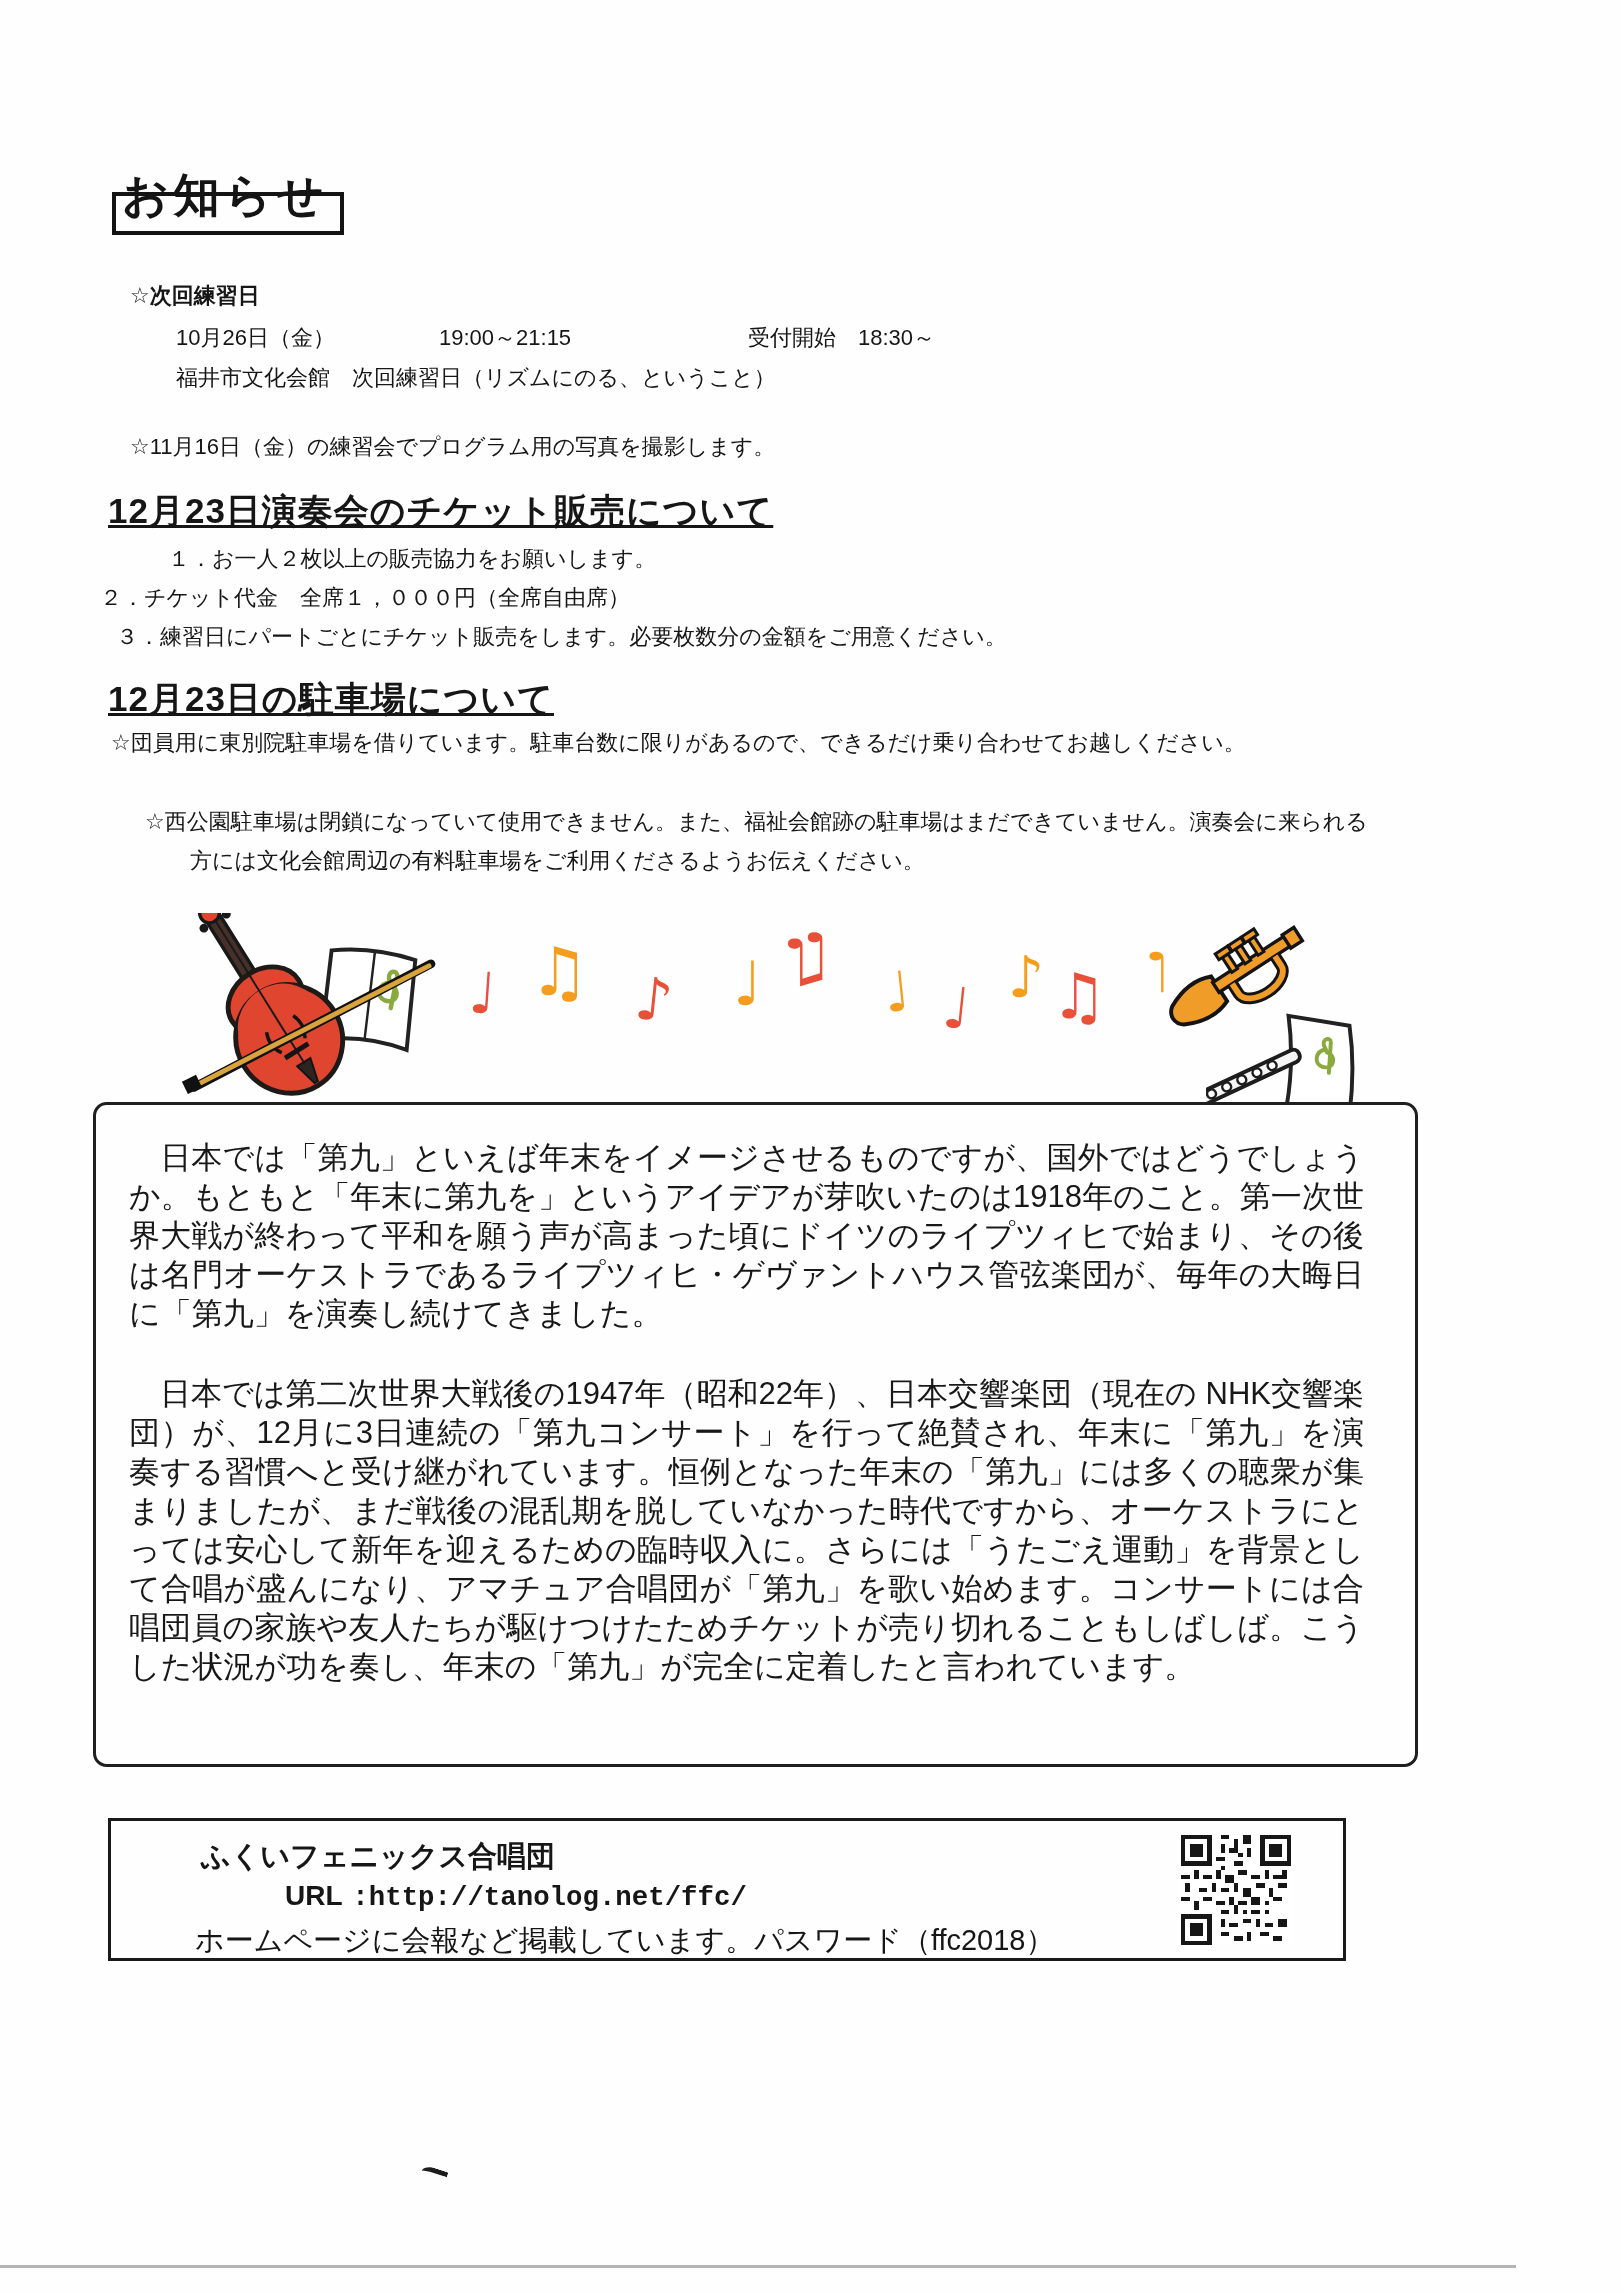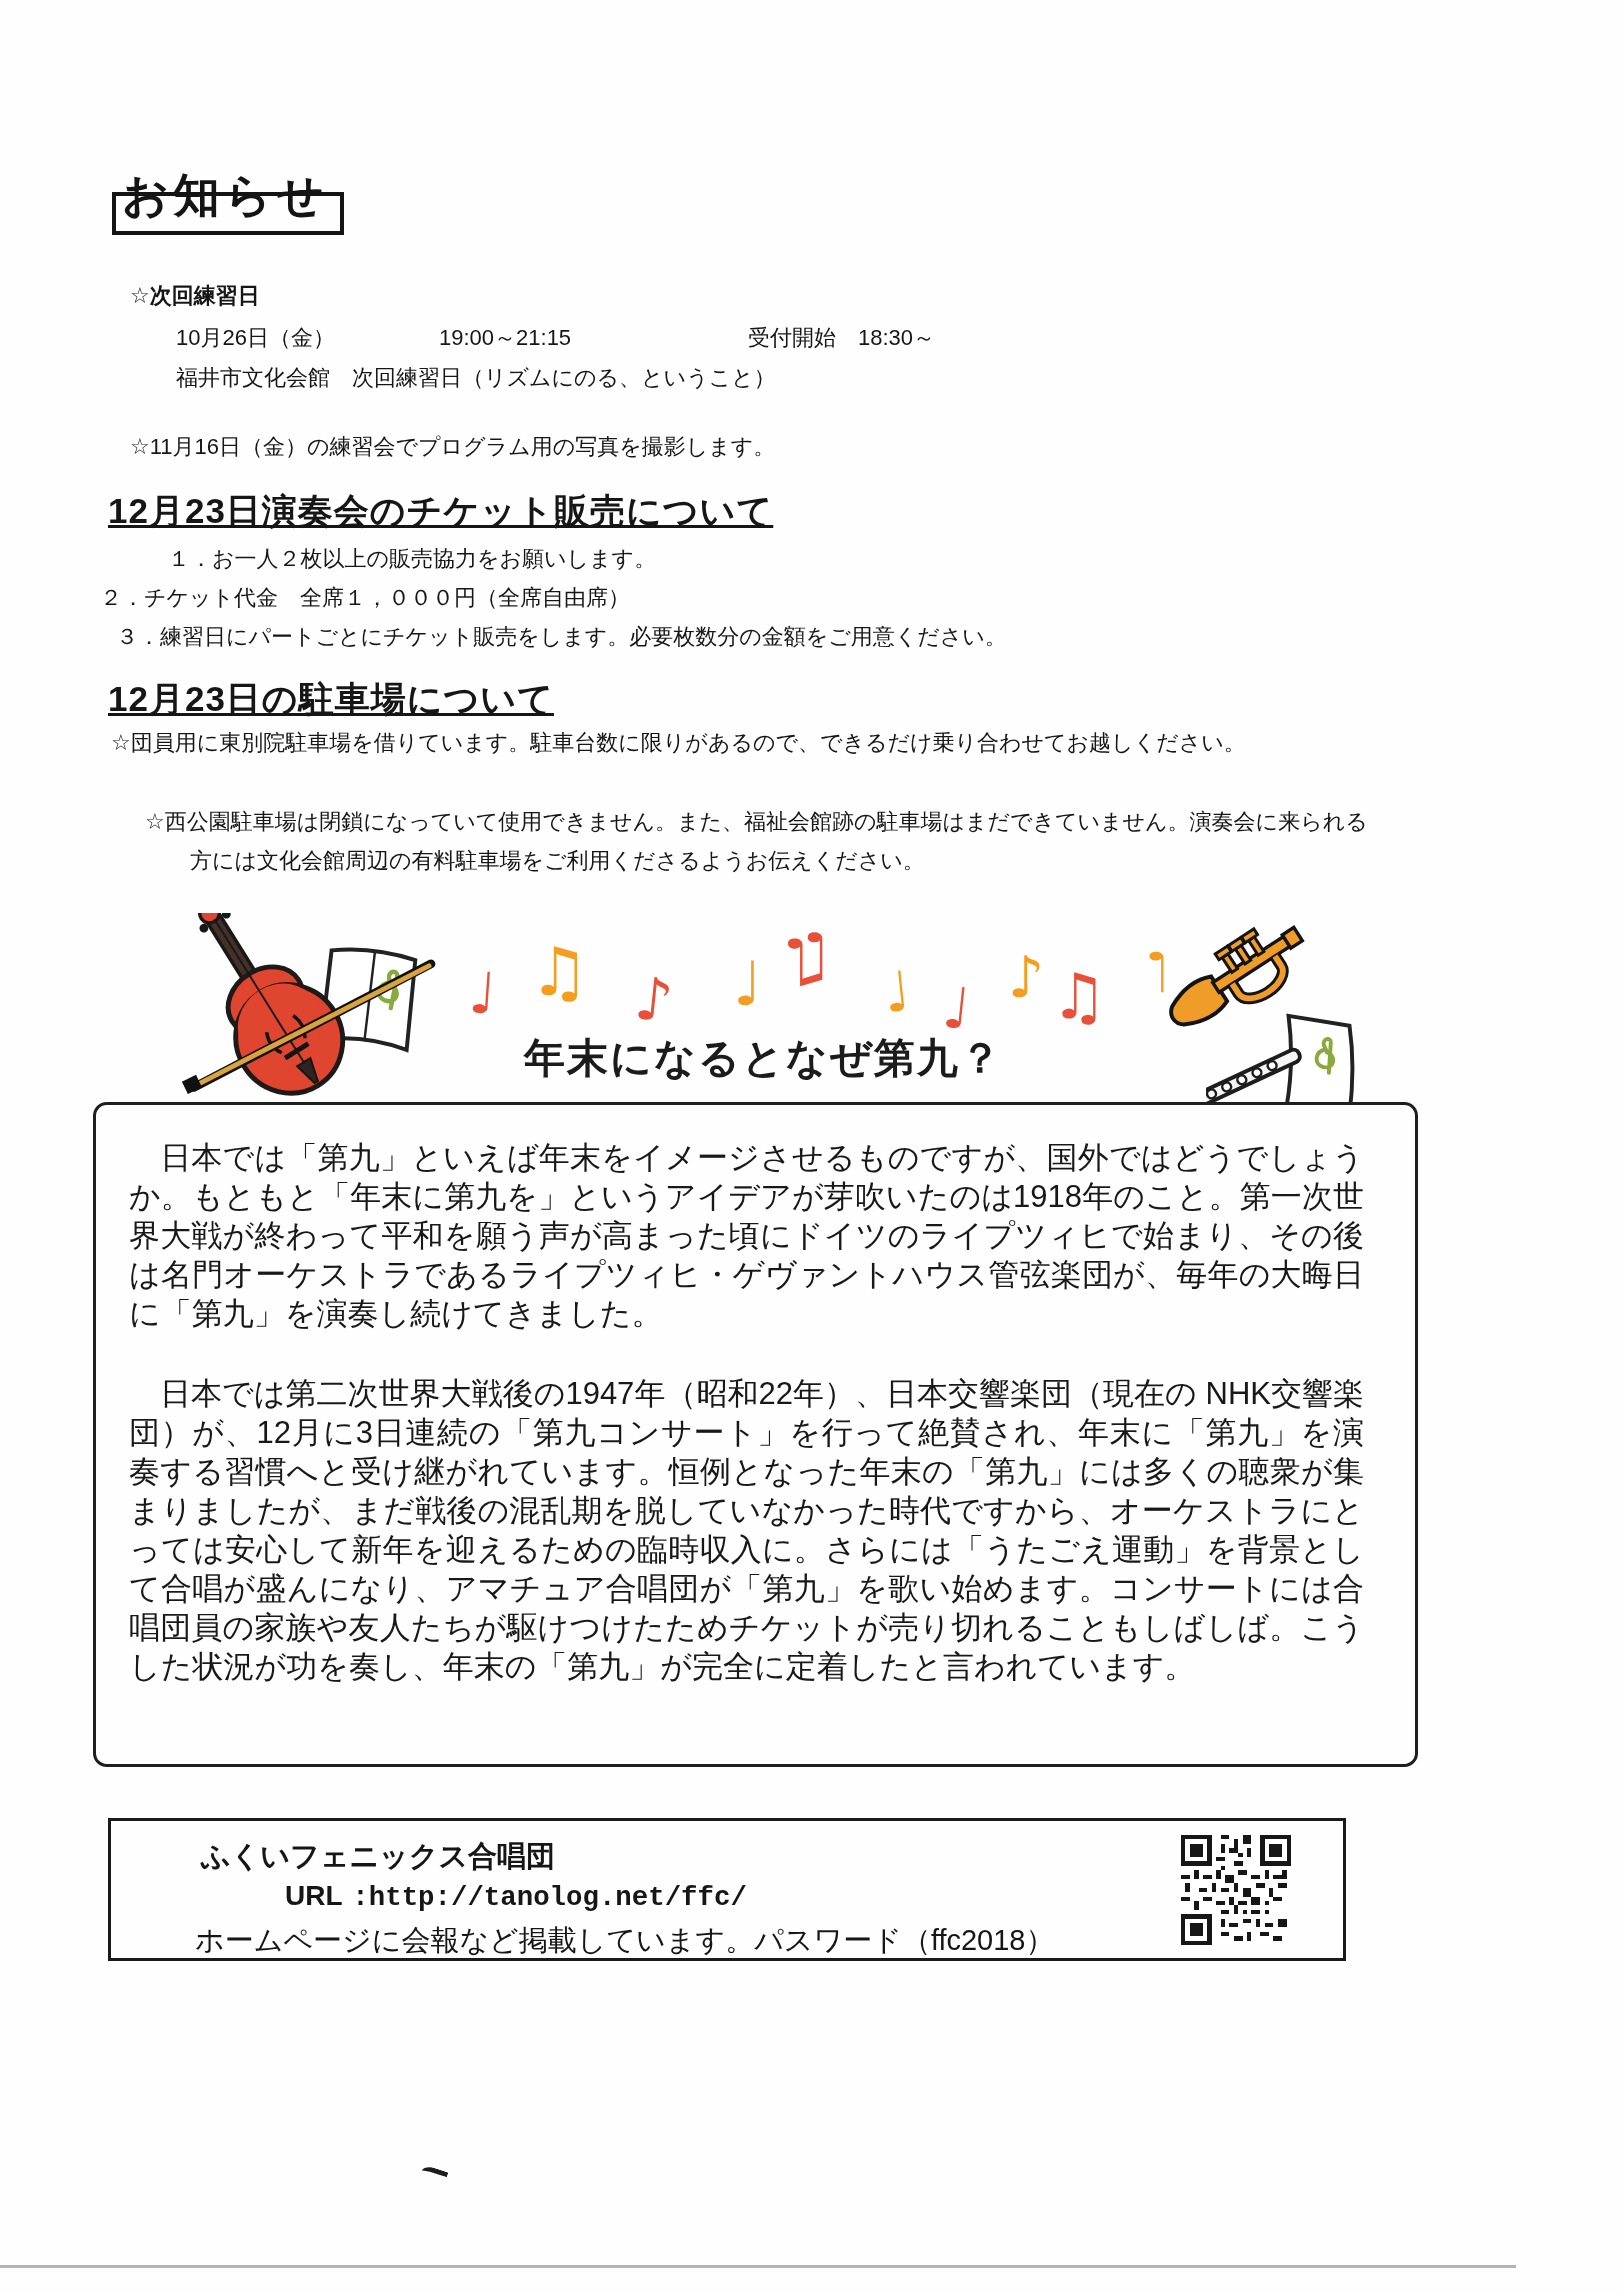--- a/index.html
+++ b/index.html
@@ -152,21 +152,20 @@
       <span class="note" style="left: 635px; top: 970px; font-size: 59px; color: rgb(232, 80, 58); transform: rotate(6deg);">♪</span>
       <span class="note" style="left: 733px; top: 953px; font-size: 61px; color: rgb(244, 157, 30); transform: rotate(0deg);">♩</span>
       <span class="note" style="left: 776px; top: 929px; font-size: 65px; color: rgb(232, 80, 58); transform: rotate(0deg) scaleY(-1);">♫</span>
       <span class="note" style="left: 884px; top: 965px; font-size: 55px; color: rgb(244, 157, 30); transform: rotate(-6deg);">♩</span>
       <span class="note" style="left: 943px; top: 980px; font-size: 57px; color: rgb(232, 80, 58); transform: rotate(6deg);">♩</span>
       <span class="note" style="left: 1008px; top: 949px; font-size: 57px; color: rgb(244, 157, 30); transform: rotate(0deg);">♪</span>
       <span class="note" style="left: 1051px; top: 965px; font-size: 63px; color: rgb(232, 80, 58); transform: rotate(0deg);">♫</span>
       <span class="note" style="left: 1145px; top: 943px; font-size: 55px; color: rgb(244, 157, 30); transform: rotate(0deg) scaleY(-1);">♩</span>
     </div>
 
-  <div class="abs feature-title" style="left:524px;top:1031px;">年末になるとなぜ第九？</div>
 
   <div class="abs bigbox">
     <p>　日本では「第九」といえば年末をイメージさせるものですが、国外ではどうでしょうか。もともと「年末に第九を」というアイデアが芽吹いたのは1918年のこと。第一次世界大戦が終わって平和を願う声が高まった頃にドイツのライプツィヒで始まり、その後は名門オーケストラであるライプツィヒ・ゲヴァントハウス管弦楽団が、毎年の大晦日に「第九」を演奏し続けてきました。</p>
     <p>　日本では第二次世界大戦後の1947年（昭和22年）、日本交響楽団（現在の NHK交響楽団）が、12月に3日連続の「第九コンサート」を行って絶賛され、年末に「第九」を演奏する習慣へと受け継がれています。恒例となった年末の「第九」には多くの聴衆が集まりましたが、まだ戦後の混乱期を脱していなかった時代ですから、オーケストラにとっては安心して新年を迎えるための臨時収入に。さらには「うたごえ運動」を背景として合唱が盛んになり、アマチュア合唱団が「第九」を歌い始めます。コンサートには合唱団員の家族や友人たちが駆けつけたためチケットが売り切れることもしばしば。こうした状況が功を奏し、年末の「第九」が完全に定着したと言われています。</p>
   </div>
 
   <div class="abs footbox">
     <div class="org">ふくいフェニックス合唱団</div>
     <div class="url"><span class="lbl">URL</span><span>:http://tanolog.net/ffc/</span></div>
     <div class="note">ホームページに会報など掲載しています。パスワード（ffc2018）</div>

